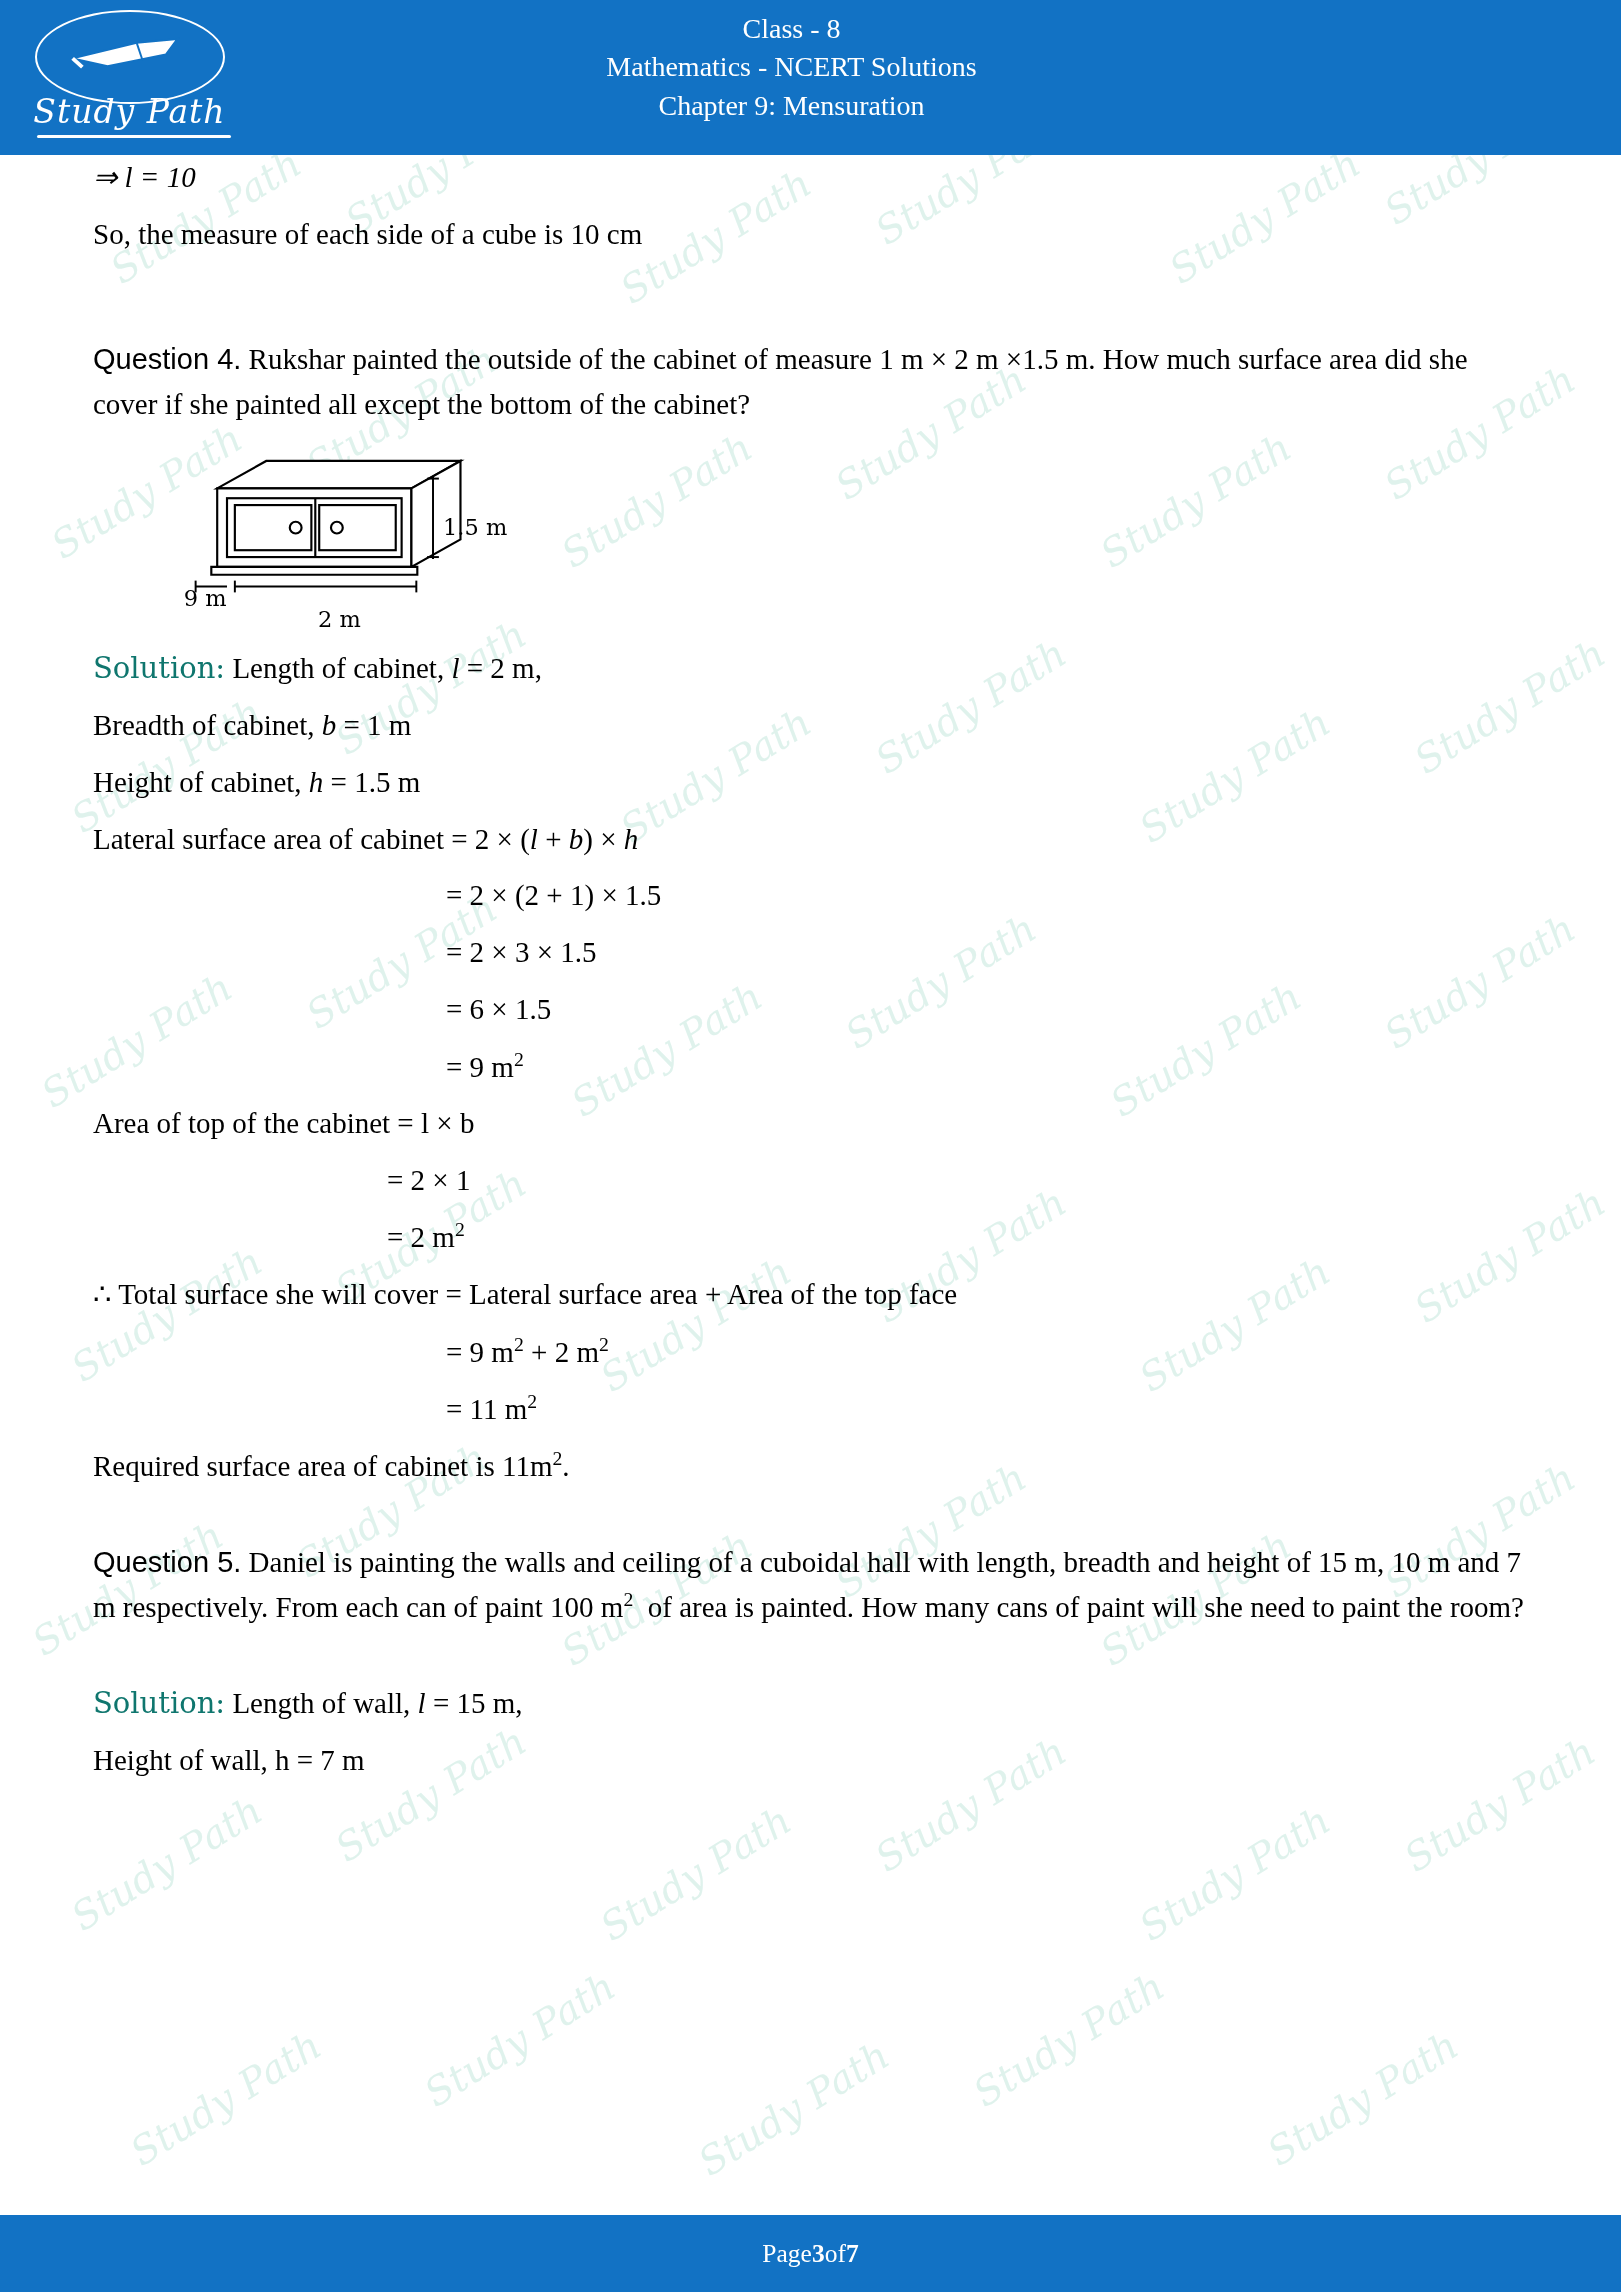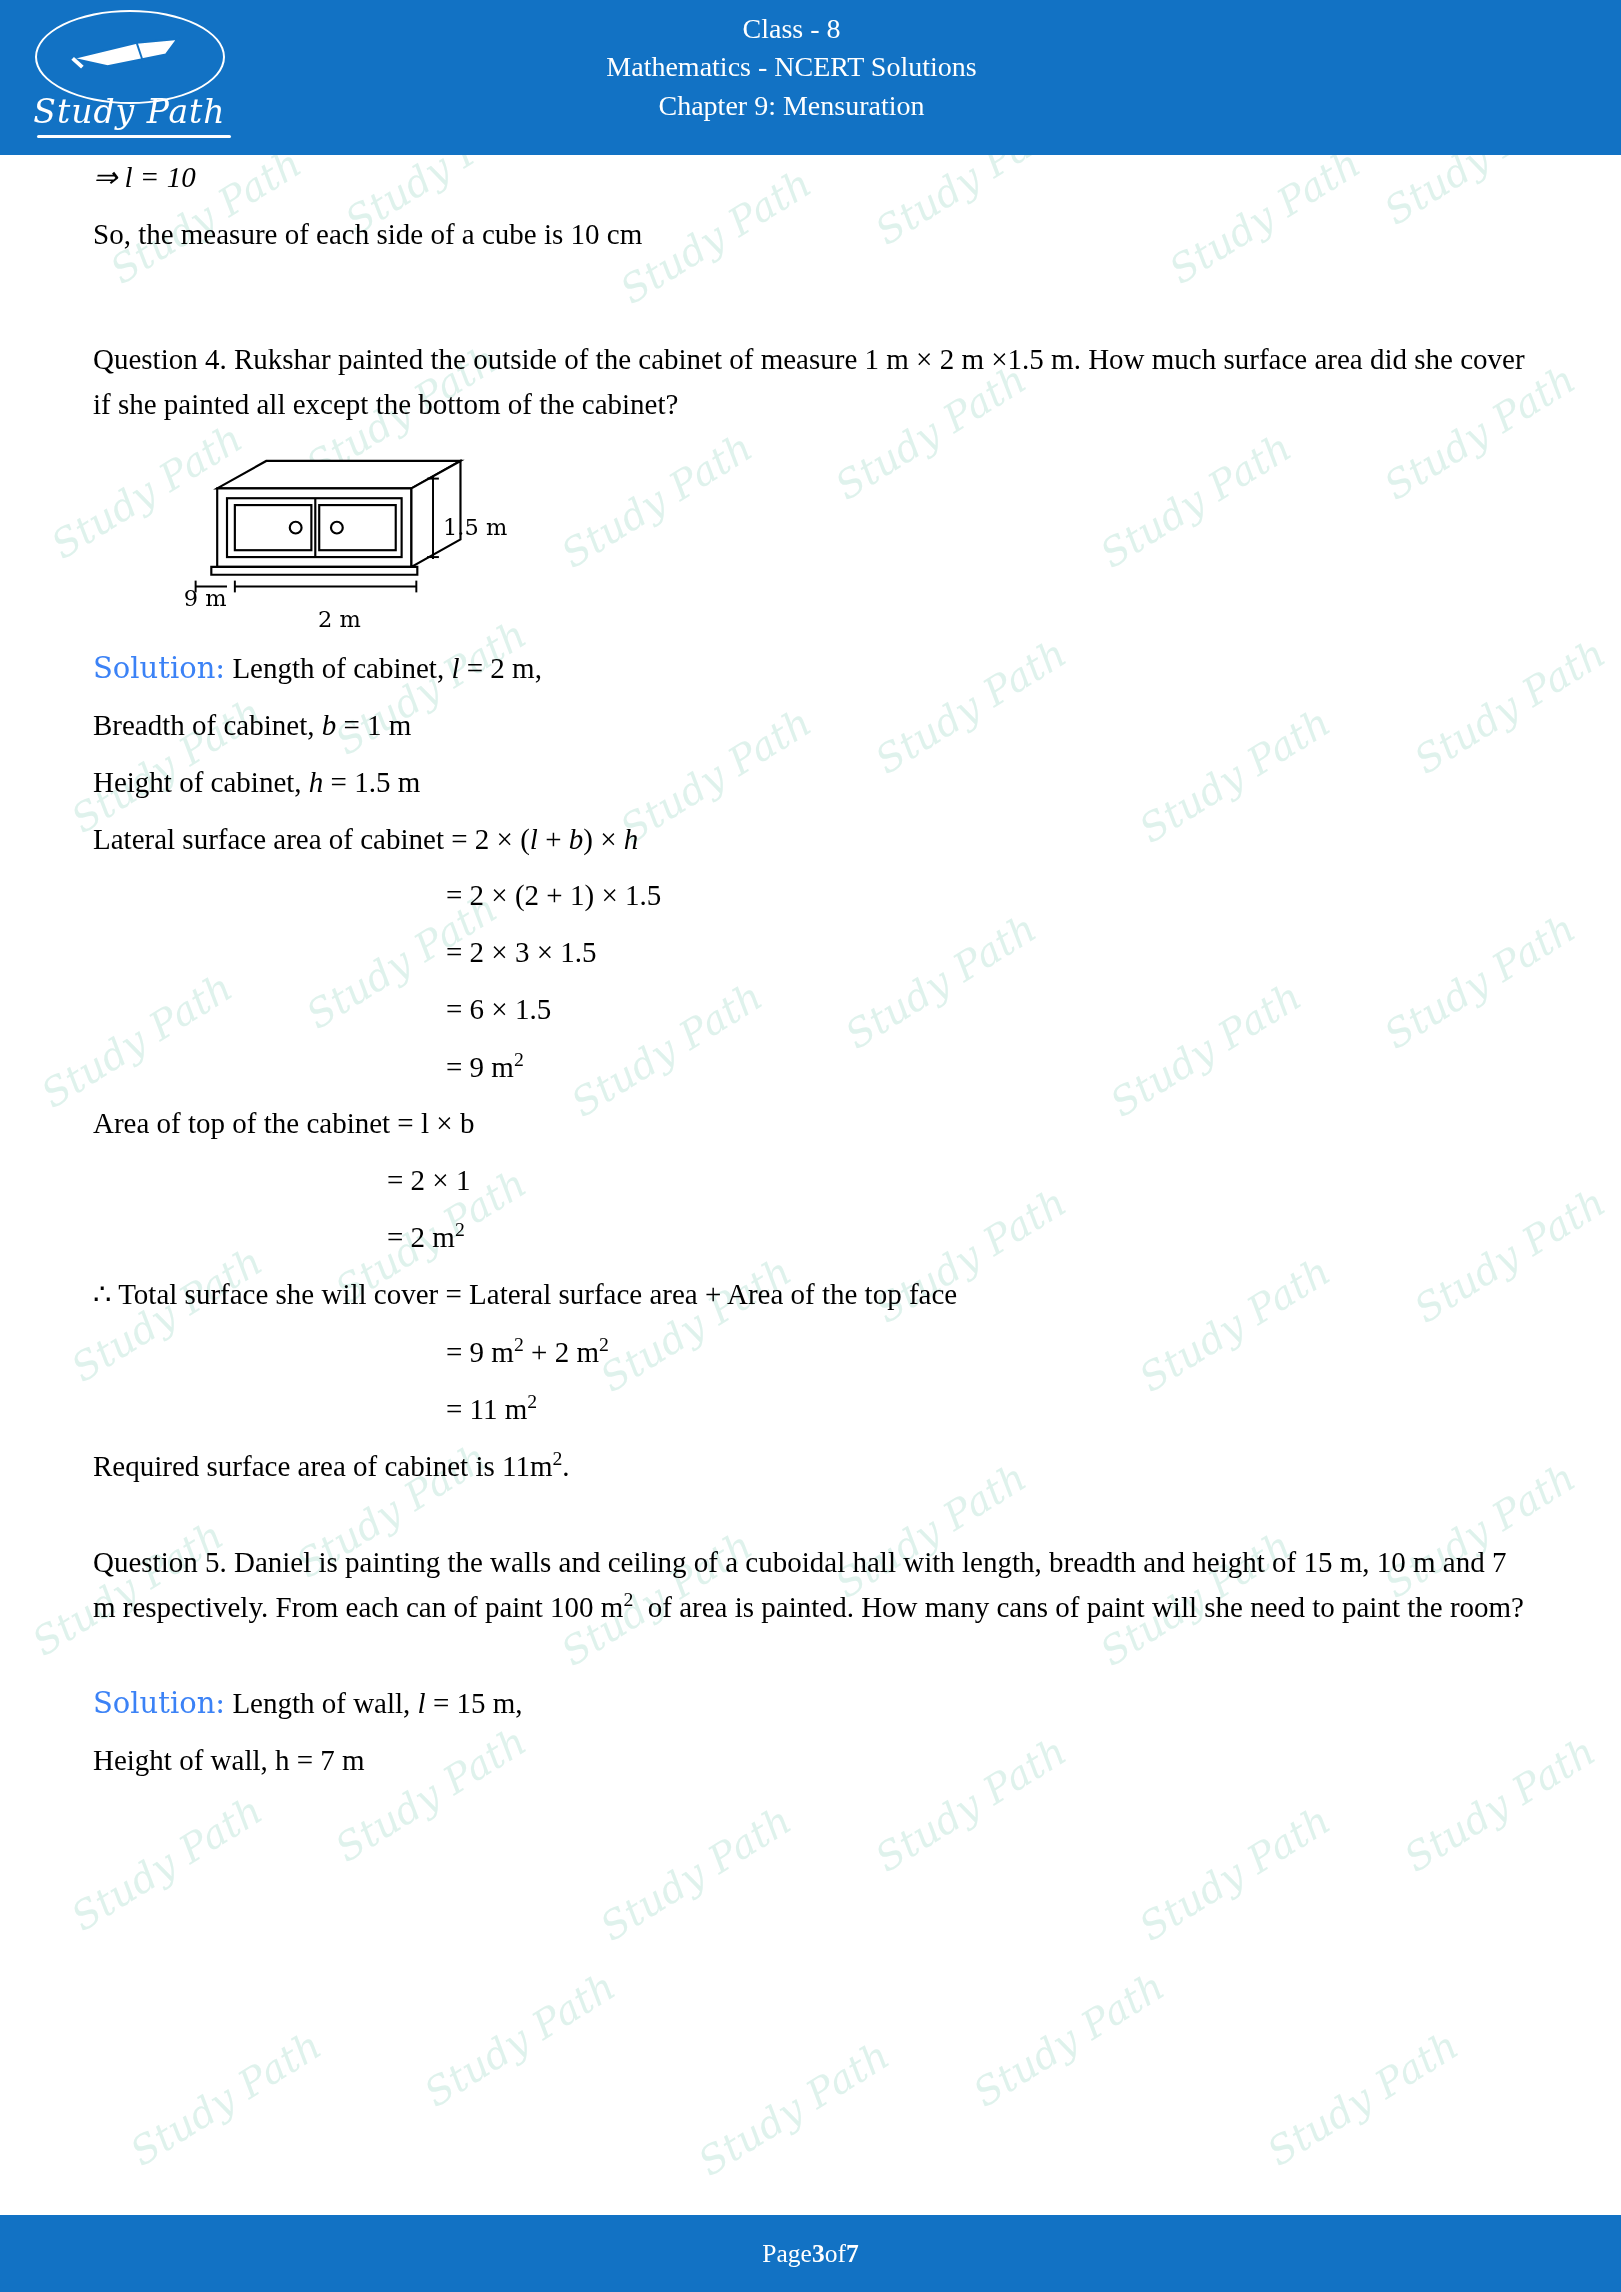--- a/index.html
+++ b/index.html
@@ -125,25 +125,25 @@
     z-index: 2;
     padding: 0 93px;
     box-sizing: border-box;
     font-size: 29px;
     line-height: 1.55;
   }
   .line { margin: 0 0 11.8px 0; }
   .gap-lg { height: 69px; }
   .gap-md { height: 39px; }
   .q-label {
-    font-family: Liberation Serif, serif;
+    font-family: Liberation Sans, sans-serif;
     font-weight: normal;
   }
   .sol-label {
-    color: #3b82f6;
+    color: #0f766e;
     font-family: "DejaVu Serif", serif;
   }
   .math { font-style: italic; }
   .indent-1 { padding-left: 353px; }
   .indent-2 { padding-left: 294px; }
   sup { font-size: 0.68em; vertical-align: super; }
 
   
   .figure {
     position: relative;

